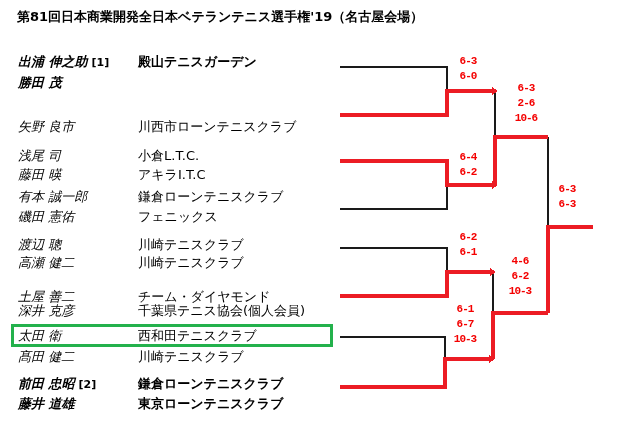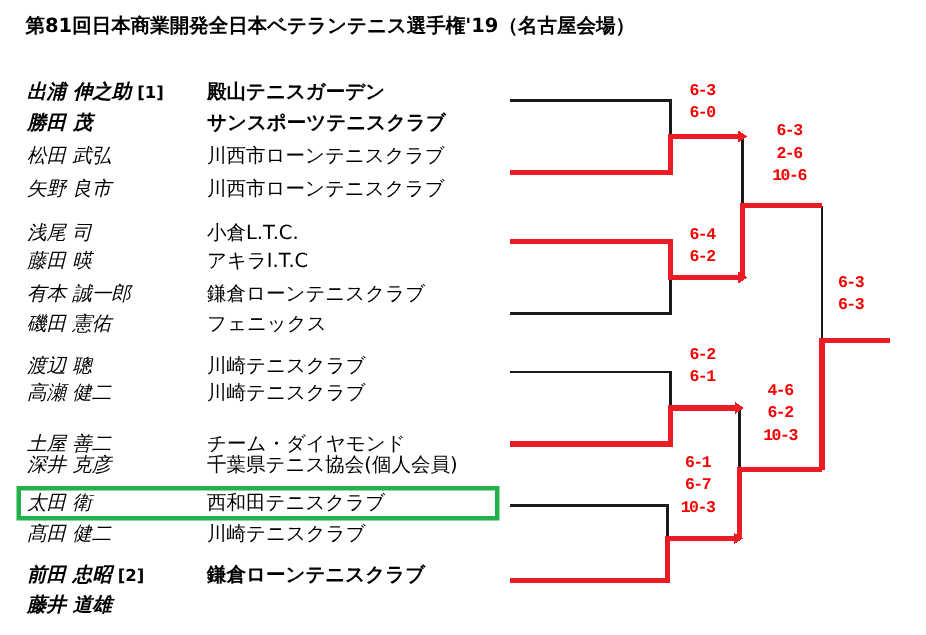--- a/index.html
+++ b/index.html
@@ -38,25 +38,20 @@
 <div id="canvas">
 
   <div class="title">第81回日本商業開発全日本ベテランテニス選手権'19（名古屋会場）</div>
 
   <div class="row bold" style="top:53px">
     <span class="player">出浦 伸之助</span><span class="seed">[1]</span>
     <span class="club">殿山テニスガーデン</span>
   </div>
   <div class="row bold" style="top:74px">
     <span class="player">勝田 茂</span><span class="seed"></span>
-    <span class="club">サンスポーツテニスクラブ</span>
-  </div>
-  <div class="row" style="top:96px">
-    <span class="player">松田 武弘</span><span class="seed"></span>
-    <span class="club">川西市ローンテニスクラブ</span>
   </div>
   <div class="row" style="top:118px">
     <span class="player">矢野 良市</span><span class="seed"></span>
     <span class="club">川西市ローンテニスクラブ</span>
   </div>
   <div class="row" style="top:147px">
     <span class="player">浅尾 司</span><span class="seed"></span>
     <span class="club">小倉L.T.C.</span>
   </div>
   <div class="row" style="top:166px">
@@ -94,20 +89,21 @@
   <div class="row" style="top:348px">
     <span class="player">髙田 健二</span><span class="seed"></span>
     <span class="club">川崎テニスクラブ</span>
   </div>
   <div class="row bold" style="top:375px">
     <span class="player">前田 忠昭</span><span class="seed">[2]</span>
     <span class="club">鎌倉ローンテニスクラブ</span>
   </div>
   <div class="row bold" style="top:395px">
     <span class="player">藤井 道雄</span><span class="seed"></span>
+    <span class="club">東京ローンテニスクラブ</span>
   </div>
 
   <div class="highlight-box"></div>
 
   <svg class="bracket" width="617" height="423" viewBox="0 0 617 423" shape-rendering="crispEdges">
 
     <polyline class="black-path" points="340,67 447,67 447,91"></polyline>
     <polyline class="black-path" points="340,209 447,209 447,185"></polyline>
     <polyline class="black-path" points="340,248 447,248 447,272"></polyline>
     <polyline class="black-path" points="340,337 445,337 445,359"></polyline>

